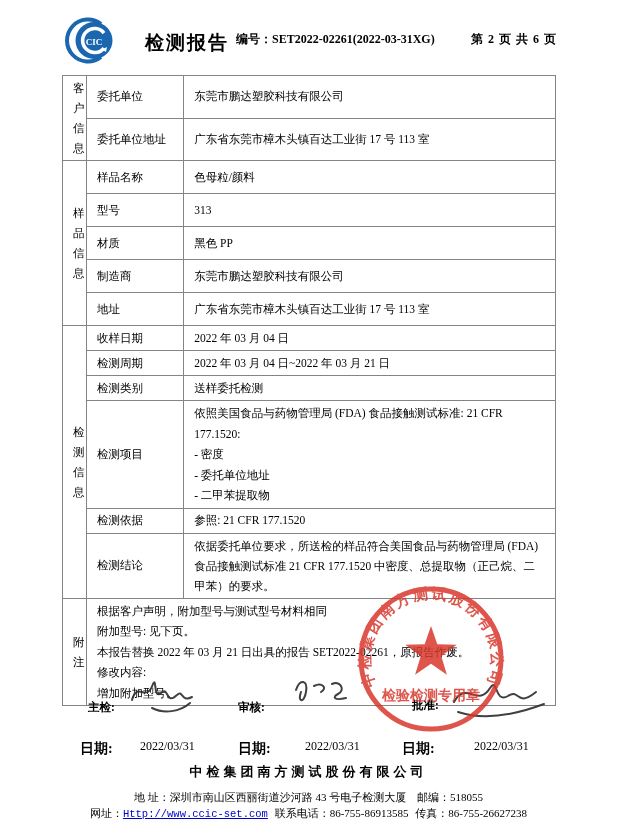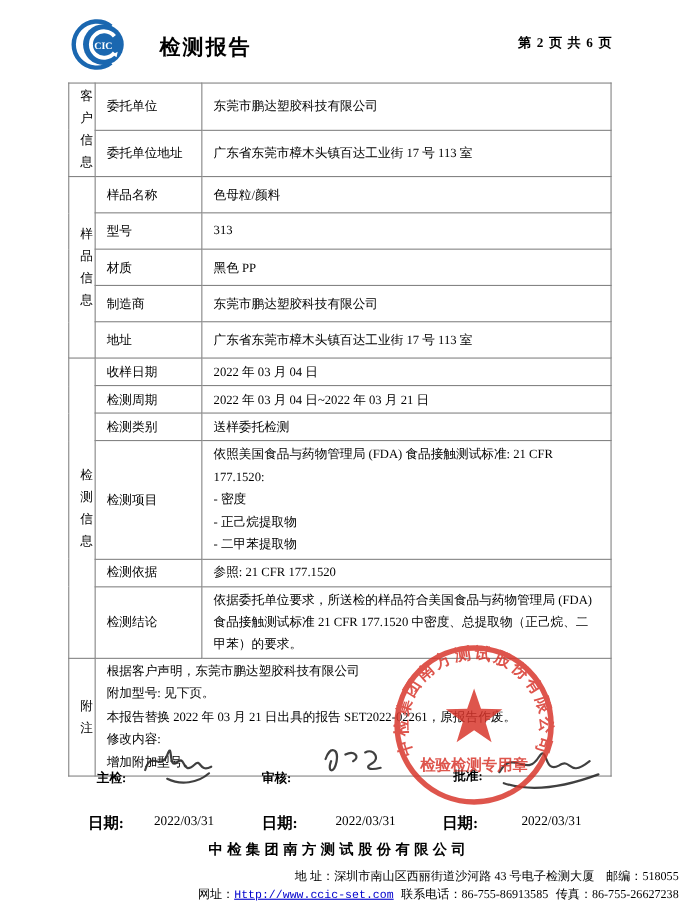--- a/index.html
+++ b/index.html
@@ -33,35 +33,36 @@
   .role { position:absolute; font-size:11.5px; font-weight:bold; }
   .datelbl { position:absolute; font-size:14px; font-weight:bold; }
   .dateval { position:absolute; font-size:12px; }
   .sig { position:absolute; }
   .sig path { fill:none; stroke:#2b2b2b; stroke-width:2; stroke-linecap:round; opacity:.9; }
   
   .stamp { position:absolute; left:355px; top:583px; width:152px; height:152px; opacity:.84; }
   
   .footer { position:absolute; left:0; top:763px; width:617px; text-align:center; }
   .f-company { font-size:13px; font-weight:bold; letter-spacing:4px; margin-bottom:8px; }
-  .f-line { font-size:11px; line-height:16px;text-align:right; }
+  .f-line { font-size:11px; line-height:16px; }
   .f-link { color:#0000cc; text-decoration:underline; font-family:"Liberation Mono", monospace; font-size:10.5px; }
 </style>
 </head>
 <body>
 
 <div class="hdr">
   <svg class="logo" viewBox="0 0 54 48">
     <path d="M 39 8 A 21 21 0 1 0 39 41" fill="none" stroke="#1a67b0" stroke-width="4"></path>
     <circle cx="32" cy="24.5" r="18.5" fill="#1a67b0"></circle>
     <path d="M 42 17 A 12 12 0 1 0 42 32" fill="none" stroke="#ffffff" stroke-width="3.6"></path>
     <path d="M 40 33.5 l 5 -2.5 l -1 5 z" fill="#ffffff"></path>
     <text x="32" y="28.5" text-anchor="middle" font-size="9" font-family="Liberation Serif, serif" font-weight="bold" fill="#ffffff">CIC</text>
   </svg>
   <div class="hdr-title">检测报告</div>
+  <div class="hdr-no"><span>编号：</span><span>SET2022-02261(2022-03-31XG)</span></div>
   <div class="hdr-page">第 2 页 共 6 页</div>
 </div>
 
 <table class="report">
 
   <tbody>
       <tr class="h34">
     <td class="sec" rowspan="2">
       <div>客户</div>
       <div>信息</div>
@@ -113,39 +114,39 @@
   </tr>
   <tr class="h25">
     <td class="lbl">检测类别</td>
     <td class="val">送样委托检测</td>
   </tr>
   <tr class="h88">
     <td class="lbl">检测项目</td>
     <td class="val multi">
       <div class="cell-line">依照美国食品与药物管理局 (FDA) 食品接触测试标准: 21 CFR 177.1520:</div>
       <div class="cell-line">- 密度</div>
-      <div class="cell-line">- 正己烷提取物</div>
+      <div class="cell-line">- 委托单位地址</div>
       <div class="cell-line">- 二甲苯提取物</div>
     </td>
   </tr>
   <tr class="h25">
     <td class="lbl">检测依据</td>
     <td class="val">参照: 21 CFR 177.1520</td>
   </tr>
   <tr class="h55">
     <td class="lbl">检测结论</td>
     <td class="val multi">依据委托单位要求，所送检的样品符合美国食品与药物管理局 (FDA) 食品接触测试标准 21 CFR 177.1520 中密度、总提取物（正己烷、二甲苯）的要求。</td>
   </tr>
 
   <tr class="h92">
     <td class="sec">
       <div>附注</div>
     </td>
     <td class="multi" colspan="2">
-      <div class="cell-line">根据客户声明，东莞市鹏达塑胶科技有限公司</div>
+      <div class="cell-line">根据客户声明，附加型号与测试型号材料相同</div>
       <div class="cell-line">附加型号: 见下页。</div>
       <div class="cell-line">本报告替换 2022 年 03 月 21 日出具的报告 SET2022-02261，原报告作废。</div>
       <div class="cell-line">修改内容:</div>
       <div class="cell-line">增加附加型号。</div>
     </td>
   </tr>
 </tbody>
   </table>
 
 <div class="sigblock">

